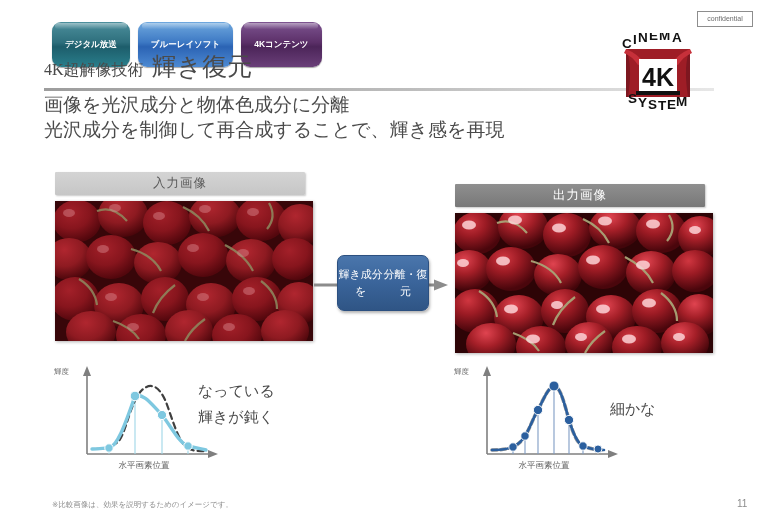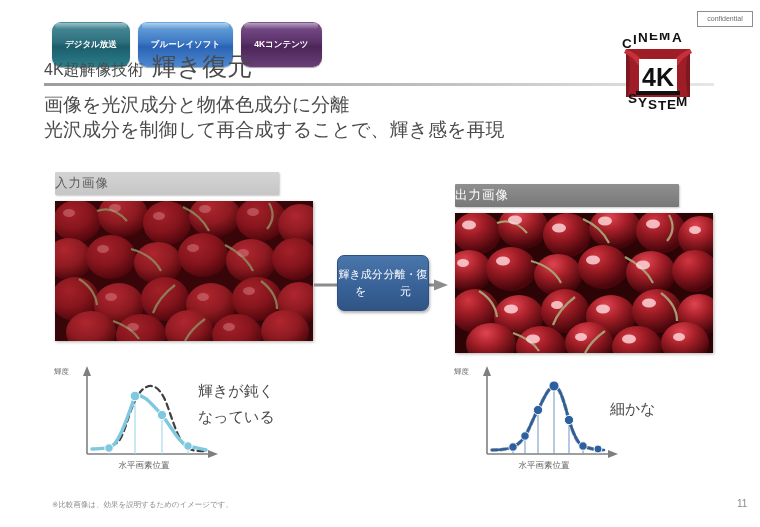--- a/index.html
+++ b/index.html
@@ -76,20 +76,22 @@
     position: absolute;
     top: 50px;
     left: 44px;
     width: 670px;
   }
   .title-line {
     display: flex;
     align-items: baseline;
     gap: 8px;
     color: #4a4a4a;
+    padding-bottom: 5px;
+    font-family: Liberation Serif, serif;
   }
   .title-small { font-size: 16px; }
   .title-big { font-size: 25px; }
   .title-rule {
     height: 3px;
     background: linear-gradient(to right, #9d9d9d 0%, #bdbdbd 55%, #e7e7e7 100%);
   }
 
   
   .body-copy {
@@ -107,23 +109,24 @@
     left: 614px;
     top: 33px;
     width: 88px;
     height: 78px;
   }
   .logo svg { display: block; }
 
   
   .panel { position: absolute; }
   .panel-head {
-    width: 224px;
+    width: 250px;
     height: 23px;
     line-height: 23px;
+    text-align: center;
     font-size: 12.5px;
     letter-spacing: 1px;
     border-radius: 1px;
   }
   .panel-head.light {
     background: linear-gradient(to bottom, #d4d4d4, #c6c6c6);
     color: #5a5a5a;
     box-shadow: 1px 1px 2px rgba(0,0,0,0.22);
   }
   .panel-head.dark {
@@ -446,22 +449,22 @@
         <circle cx="57" cy="86" r="4.2"></circle>
         <circle cx="83" cy="34" r="4.8"></circle>
         <circle cx="110" cy="53" r="4.6"></circle>
         <circle cx="136" cy="84" r="4.2"></circle>
       </g>
 
       <text x="92" y="106" font-family="'Liberation Sans',sans-serif" font-size="8.5" fill="#5a5a5a" text-anchor="middle">水平画素位置</text>
     </svg>
   </div>
   <div class="graph-note" style="left:198px; top:378px;">
+    <div>なっている</div>
     <div>輝きが鈍く</div>
-    <div>なっている</div>
   </div>
 
   <div class="graph" style="left:452px; top:362px;">
     <svg width="200" height="115" viewBox="0 0 200 115">
       <text x="2" y="12" font-family="'Liberation Sans',sans-serif" font-size="7.5" fill="#5a5a5a">輝度</text>
       <line x1="35" y1="12" x2="35" y2="92" stroke="#7f7f7f" stroke-width="1.6"></line>
       <polygon points="35,4 31,14 39,14" fill="#7f7f7f"></polygon>
       <line x1="35" y1="92" x2="158" y2="92" stroke="#7f7f7f" stroke-width="1.6"></line>
       <polygon points="166,92 156,88 156,96" fill="#7f7f7f"></polygon>
 

